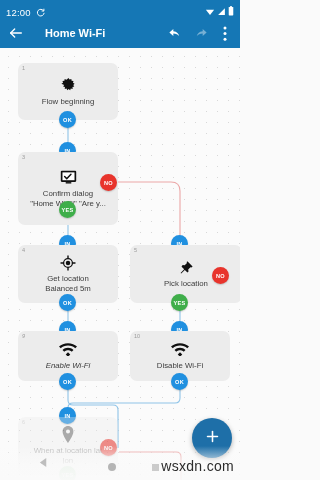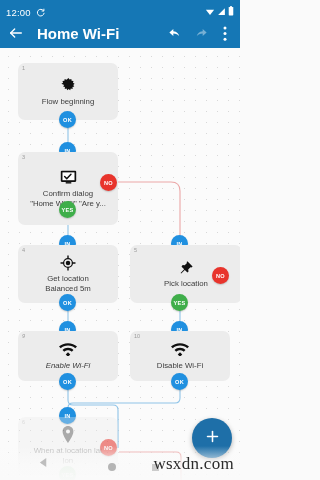--- a/index.html
+++ b/index.html
@@ -24,21 +24,21 @@
   .sb-right{ margin-left:auto; display:flex; align-items:center; gap:2px; }
 
   
   .toolbar{
     position:absolute; top:18px; left:0; width:240px; height:30px;
     background:#1577b5; color:#fff;
     display:flex; align-items:center; padding:0 7px;
   }
   .tb-back{ width:18px; height:18px; display:flex; align-items:center; justify-content:center; }
   .tb-title{
-    font-size:15px; font-weight:bold; margin-left:12px; color:#fff;
+    font-size:11px; font-weight:bold; margin-left:20px; color:#fff;
     white-space:nowrap;
   }
   .tb-actions{ margin-left:auto; display:flex; align-items:center; gap:9px; }
   .tb-ico{ width:16px; height:16px; display:flex; align-items:center; justify-content:center; }
   .tb-ico.disabled{ opacity:.42; }
 
   
   .canvas{
     position:absolute; top:48px; left:0; width:240px; height:432px;
     background:#fbfbfb;
@@ -96,21 +96,21 @@
   .botfade{
     position:absolute; left:0; bottom:0; width:240px; height:34px;
     background:linear-gradient(to bottom, rgba(250,250,250,0) 0%, rgba(250,250,250,.82) 55%, rgba(250,250,250,.95) 100%);
     pointer-events:none;
   }
   .navback{ position:absolute; left:38px; bottom:8px; opacity:.42; }
   .navhome{ position:absolute; left:108px; bottom:9px; width:8px; height:8px; border-radius:50%; background:#8a8a8a; opacity:.62; }
   .navrec{ position:absolute; left:152px; bottom:9px; width:7px; height:7px; background:#8a8a8a; opacity:.42; }
   .watermark{
     position:absolute; right:6px; bottom:6px;
-    font-size:17px; color:#2b2b2b; font-family:Liberation Serif, serif;
+    font-size:14px; color:#2b2b2b; font-family:Liberation Sans, sans-serif;
     letter-spacing:.3px;
   }
   .dim{ opacity:.34; }
 </style>
 </head>
 <body>
 
 <div id="app">
 
   <div class="statusbar">

